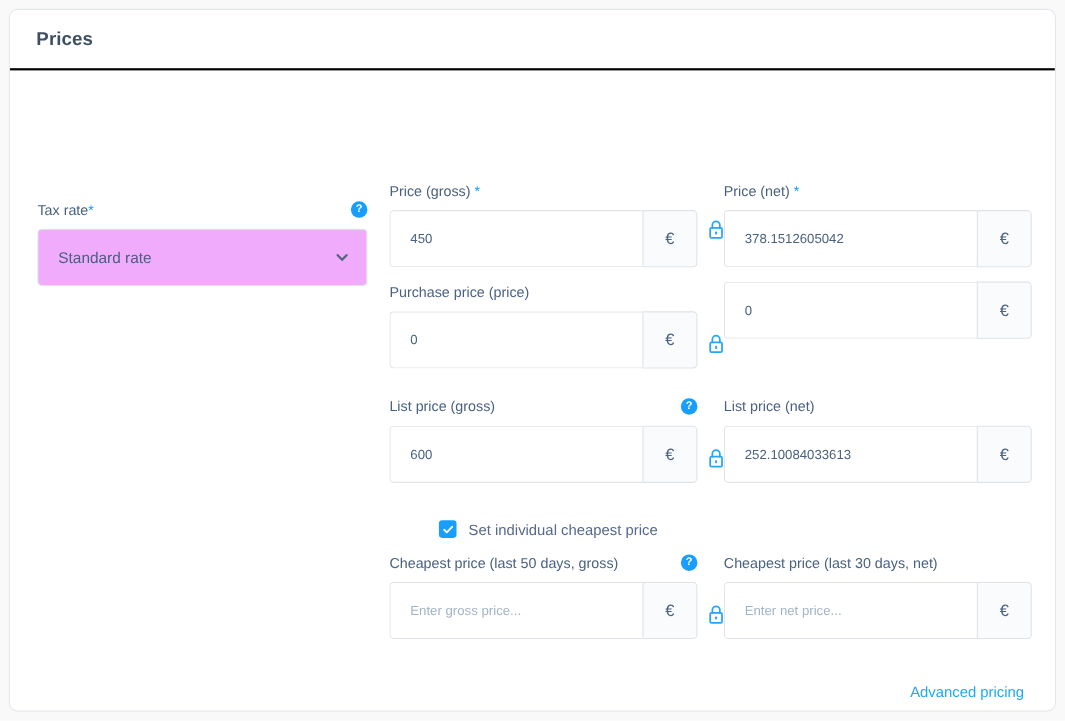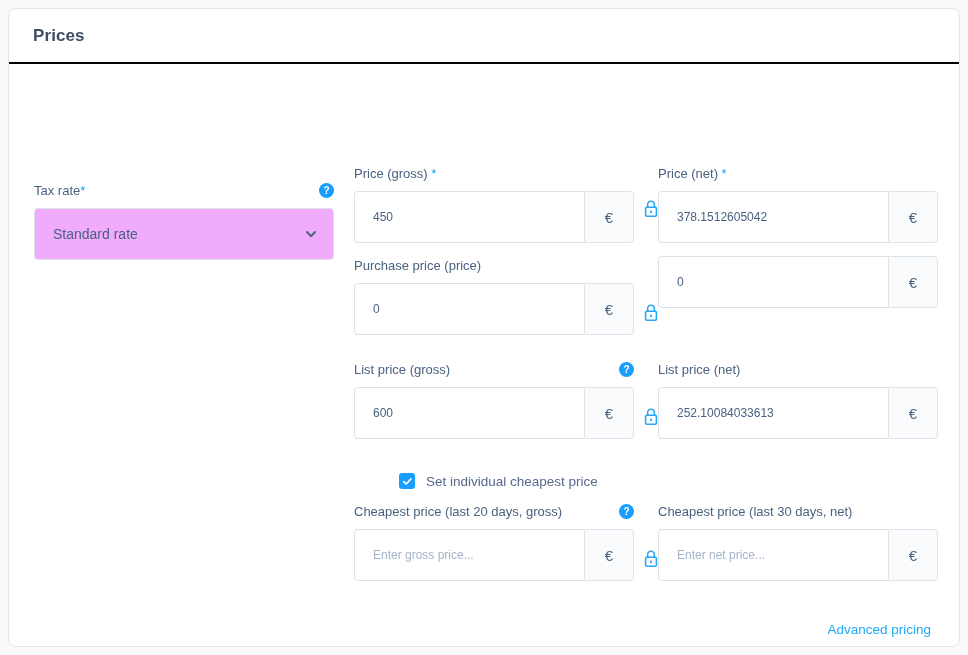--- a/index.html
+++ b/index.html
@@ -321,21 +321,21 @@
       <span class="checkbox-box">
         <svg width="11" height="11" viewBox="0 0 11 11" fill="none">
           <path d="M1.8 5.6 L4.2 8 L9 2.9" stroke="#ffffff" stroke-width="1.7" stroke-linecap="round" stroke-linejoin="round"></path>
         </svg>
       </span>
       <span class="checkbox-label">Set individual cheapest price</span>
     </div>
 
     <div class="col-gross row-4">
       <div class="field-label">
-        <span><span>Cheapest price (last 20 days, gross)</span><span class="req"></span></span>
+        <span><span>Cheapest price (last 50 days, gross)</span><span class="req"></span></span>
         <span class="help-icon">?</span>
       </div>
       <div class="input-group">
         <input class="text-input" placeholder="Enter gross price..." style="">
         <div class="unit">€</div>
       </div>
     </div>
 
     <div class="col-net row-4">
       <div class="field-label">

